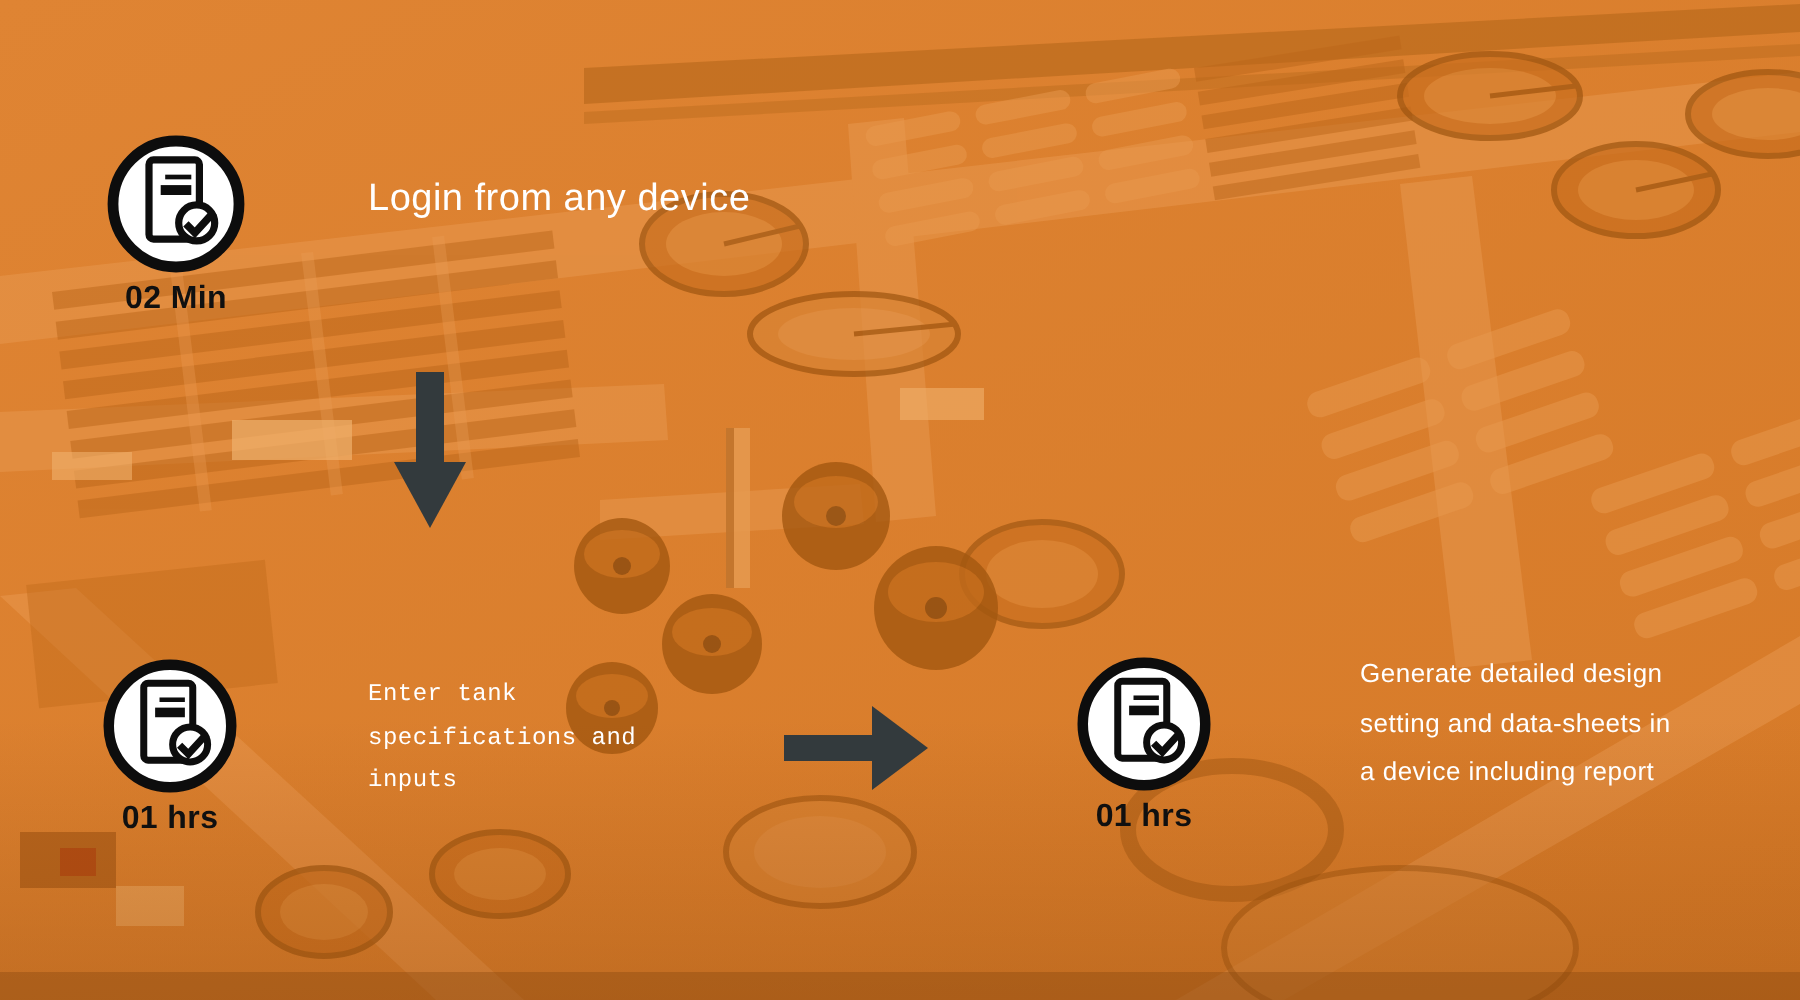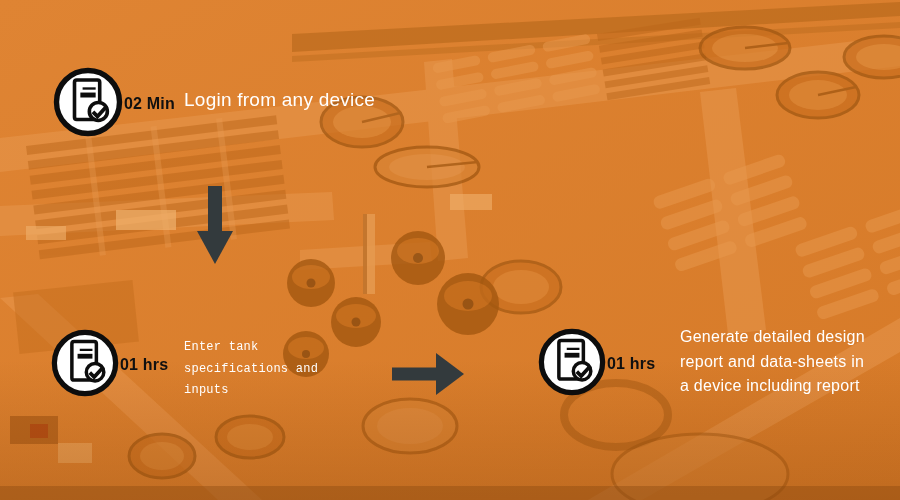--- a/index.html
+++ b/index.html
@@ -13,21 +13,21 @@
     --icon-ring:#0d0d0d;
     --icon-bg:#ffffff;
   }
   *{box-sizing:border-box;margin:0;padding:0;}
   html,body{width:900px;height:500px;}
   body{font-family:"Liberation Sans","DejaVu Sans",sans-serif;overflow:hidden;}
   .stage{position:relative;width:900px;height:500px;overflow:hidden;background:var(--overlay-orange);}
   .bg{position:absolute;inset:0;width:100%;height:100%;display:block;}
 
   .step{position:absolute;display:flex;align-items:flex-start;}
-  .icon-col{display:flex;flex-direction:row;align-items:center;flex:0 0 auto;}
+  .icon-col{display:flex;flex-direction:column;align-items:center;flex:0 0 auto;}
   .badge{display:block;}
   .badge svg{display:block;}
   .ic-bg{fill:var(--icon-bg,#fff);}
   .ic-stroke{stroke:var(--icon-ring,#0d0d0d);}
   .ic-fill{fill:var(--icon-ring,#0d0d0d);}
   .time{margin-top:3px;font-size:16px;font-weight:700;color:var(--time-text);letter-spacing:.2px;white-space:nowrap;}
   .desc{color:var(--text-white);font-weight:500;letter-spacing:.25px;}
   .dline{white-space:nowrap;margin-left:47px;}
 
   .s1{left:52px;top:66px;}
@@ -36,21 +36,21 @@
   .s1 .desc{margin-left:13px;margin-top:22px;font-size:19px;line-height:24px;}
 
   .s2{left:50px;top:328px;}
   .s2 .icon-col{width:70px;}
   .s2 .badge svg{width:70px;height:70px;}
   .s2 .desc{margin-left:17px;margin-top:9px;font-size:12px;line-height:21.5px;font-family:Liberation Mono, monospace;}
 
   .s3{left:537px;top:327px;}
   .s3 .icon-col{width:70px;}
   .s3 .badge svg{width:70px;height:70px;}
-  .s3 .desc{margin-left:26px;margin-top:-2px;font-size:16px;line-height:24.5px;}
+  .s3 .desc{margin-left:26px;margin-top:-2px;font-size:13px;line-height:24.5px;}
 
   .arrow{position:absolute;}
   .arrow svg{display:block;}
   .arrow-fill{fill:var(--arrow-color,#333a3d);}
   .arrow-down{left:197px;top:186px;width:36px;height:78px;}
   .arrow-right{left:392px;top:353px;width:72px;height:42px;}
 </style>
 </head>
 <body>
 
@@ -301,18 +301,18 @@
           <line x1="34" y1="25" x2="48.5" y2="25" class="ic-stroke" stroke-width="2.6"></line>
           <rect x="31.5" y="29.5" width="17" height="5.5" class="ic-fill"></rect>
           <circle cx="51.5" cy="50.5" r="10" class="ic-bg ic-stroke" stroke-width="4"></circle>
           <path d="M45.5 51 l5 5 L61 44.5" fill="none" class="ic-stroke" stroke-width="4.2"></path>
         </svg>
       </span>
       <div class="time">01 hrs</div>
     </div>
     <div class="desc">
       <div class="dline">Generate detailed design</div>
-      <div class="dline">report and data-sheets in</div>
+      <div class="dline">setting and data-sheets in</div>
       <div class="dline">a device including report</div>
     </div>
   </div>
 
 </div>
 
 </body></html>

